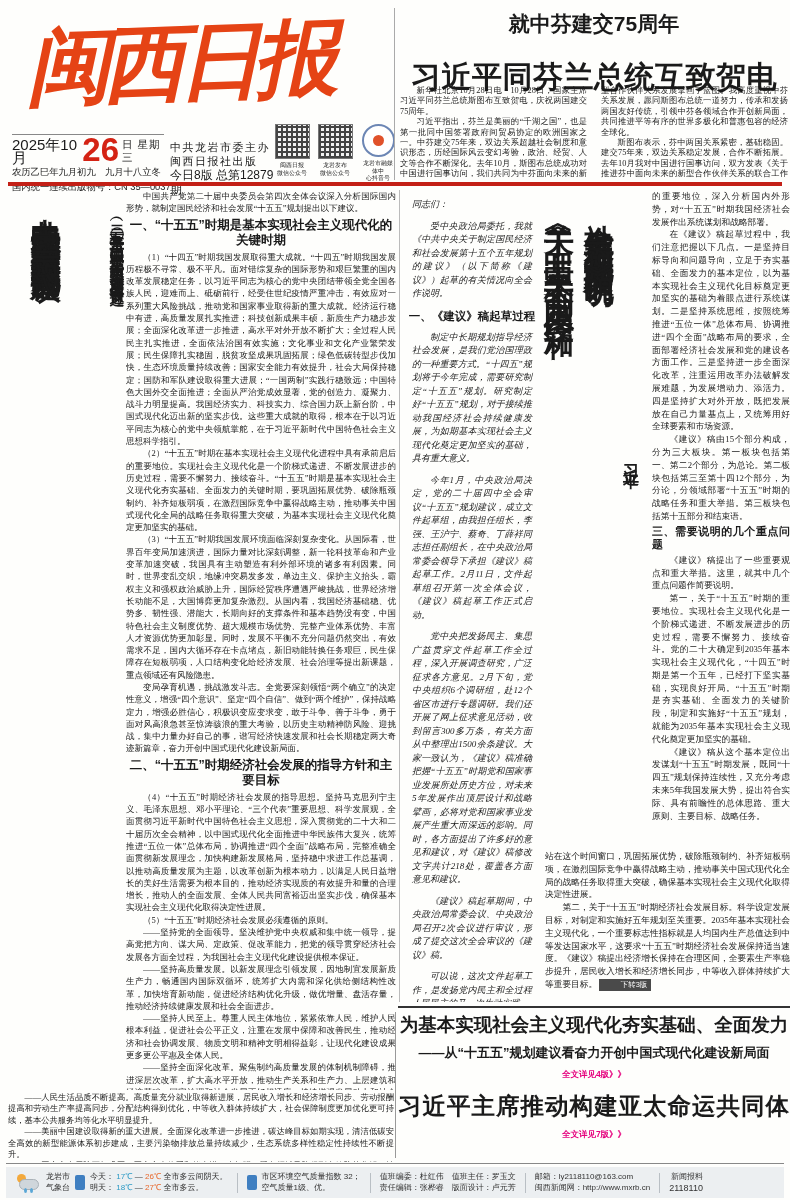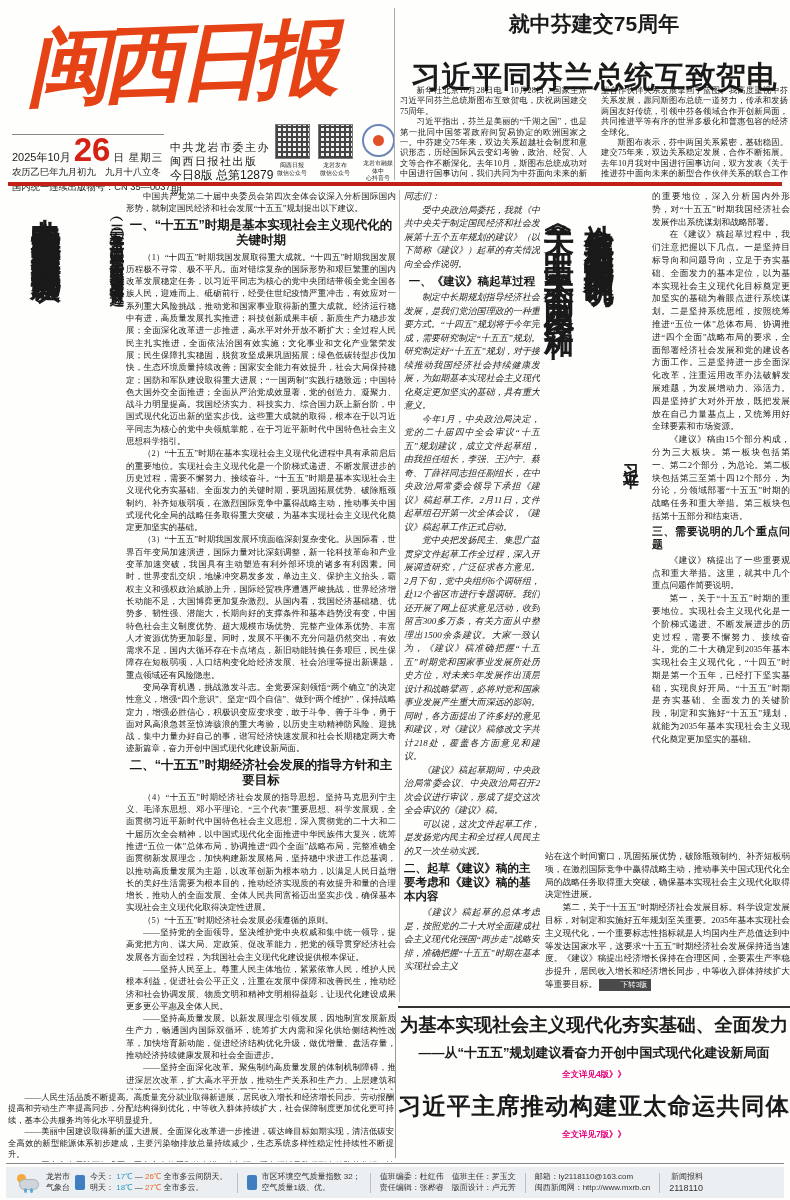--- a/index.html
+++ b/index.html
@@ -5,21 +5,21 @@
   html,body{margin:0;padding:0;background:#fff;}
   .page{position:relative;width:790px;height:1200px;background:#fefefc;overflow:hidden;
         font-family:"Liberation Serif",serif;color:#1a1a1a;}
   
   .masthead{position:absolute;left:26px;top:2px;width:330px;height:130px;
     font-family:"DejaVu Serif",serif;font-weight:bold;font-style:italic;
     font-size:84px;line-height:120px;color:#e54315;letter-spacing:-8px;
     transform:rotate(-2deg);white-space:nowrap;}
   .dateblock{position:absolute;left:12px;top:134px;width:152px;font-family:"Liberation Sans",sans-serif;}
   .date-row1{display:flex;align-items:flex-end;border-top:1px solid #888;padding-top:1px;}
-  .date-y{font-size:11px;line-height:13px;}
+  .date-y{font-size:15px;line-height:13px;}
   .date-d{font-size:33px;line-height:28px;font-weight:bold;color:#d42314;margin:0 3px;}
   .date-w{font-size:10.5px;line-height:13px;letter-spacing:1px;}
   .date-row2,.date-row3{font-size:9.3px;line-height:13px;margin-top:2px;white-space:nowrap;}
   .orgblock{position:absolute;left:170px;top:140px;width:110px;font-size:11px;line-height:14px;
     letter-spacing:1.5px;font-family:"Liberation Sans",sans-serif;}
   .orgblock .o3{letter-spacing:0;font-size:12px;}
   .qrblock{position:absolute;left:274px;top:124px;display:flex;gap:7px;}
   .qritem{width:36px;text-align:center;}
   .qr{width:33px;height:33px;margin:0 auto;border:1px solid #777;background:#f2f2f2;
       background-image:repeating-linear-gradient(0deg,#444 0 2px,transparent 2px 5px),
@@ -48,21 +48,21 @@
   
   .midcol{position:absolute;left:126px;top:190px;width:270px;height:900px;overflow:hidden;
     font-size:8.5px;line-height:12.3px;text-align:justify;}
   .midcol p{margin:0;text-indent:2em;}
   .h-sec{font-family:"Liberation Sans",sans-serif;font-weight:bold;font-size:12.5px;
     text-indent:0 !important;text-align:center;margin:3px 0 !important;line-height:15px;}
   .vsep1{position:absolute;left:399px;top:190px;height:812px;border-left:1px solid #bbb;}
   
   .kaicol{position:absolute;left:404px;top:190px;width:136px;height:812px;overflow:hidden;
     font-size:9px;line-height:13.5px;text-align:justify;font-style:italic;}
-  .kaicol p{margin:0;text-indent:2em;}
+  .kaicol p{margin:8px;text-indent:2em;}
   .kh{font-family:"Liberation Sans",sans-serif;font-weight:bold;font-style:normal;font-size:11.5px;
     text-indent:0 !important;text-align:center;margin:3px 0 !important;line-height:14px;}
   .kh.left{text-align:left;}
   
   .headcol{position:absolute;writing-mode:vertical-rl;font-family:"Liberation Sans",sans-serif;
     font-weight:bold;font-size:30px;overflow:hidden;}
   .headcol.a{left:538px;top:200px;height:625px;letter-spacing:7px;}
   .headcol.b{left:578px;top:200px;height:650px;letter-spacing:3px;}
   .byline{position:absolute;left:620px;top:452px;writing-mode:vertical-rl;
     font-size:16px;font-weight:600;letter-spacing:5px;}
@@ -172,22 +172,22 @@
     <p>中国共产党第二十届中央委员会第四次全体会议深入分析国际国内形势，就制定国民经济和社会发展“十五五”规划提出以下建议。</p>
     <p class="h-sec">一、“十五五”时期是基本实现社会主义现代化的关键时期</p>
     <p>（1）“十四五”时期我国发展取得重大成就。“十四五”时期我国发展历程极不寻常、极不平凡。面对错综复杂的国际形势和艰巨繁重的国内改革发展稳定任务，以习近平同志为核心的党中央团结带领全党全国各族人民，迎难而上、砥砺前行，经受住世纪疫情严重冲击，有效应对一系列重大风险挑战，推动党和国家事业取得新的重大成就。经济运行稳中有进，高质量发展扎实推进；科技创新成果丰硕，新质生产力稳步发展；全面深化改革进一步推进，高水平对外开放不断扩大；全过程人民民主扎实推进，全面依法治国有效实施；文化事业和文化产业繁荣发展；民生保障扎实稳固，脱贫攻坚成果巩固拓展；绿色低碳转型步伐加快，生态环境质量持续改善；国家安全能力有效提升，社会大局保持稳定；国防和军队建设取得重大进展；“一国两制”实践行稳致远；中国特色大国外交全面推进；全面从严治党成效显著，党的创造力、凝聚力、战斗力明显提高。我国经济实力、科技实力、综合国力跃上新台阶，中国式现代化迈出新的坚实步伐。这些重大成就的取得，根本在于以习近平同志为核心的党中央领航掌舵，在于习近平新时代中国特色社会主义思想科学指引。</p>
     <p>（2）“十五五”时期在基本实现社会主义现代化进程中具有承前启后的重要地位。实现社会主义现代化是一个阶梯式递进、不断发展进步的历史过程，需要不懈努力、接续奋斗。“十五五”时期是基本实现社会主义现代化夯实基础、全面发力的关键时期，要巩固拓展优势、破除瓶颈制约、补齐短板弱项，在激烈国际竞争中赢得战略主动，推动事关中国式现代化全局的战略任务取得重大突破，为基本实现社会主义现代化奠定更加坚实的基础。</p>
     <p>（3）“十五五”时期我国发展环境面临深刻复杂变化。从国际看，世界百年变局加速演进，国际力量对比深刻调整，新一轮科技革命和产业变革加速突破，我国具有主动塑造有利外部环境的诸多有利因素。同时，世界变乱交织，地缘冲突易发多发，单边主义、保护主义抬头，霸权主义和强权政治威胁上升，国际经贸秩序遭遇严峻挑战，世界经济增长动能不足，大国博弈更加复杂激烈。从国内看，我国经济基础稳、优势多、韧性强、潜能大，长期向好的支撑条件和基本趋势没有变，中国特色社会主义制度优势、超大规模市场优势、完整产业体系优势、丰富人才资源优势更加彰显。同时，发展不平衡不充分问题仍然突出，有效需求不足，国内大循环存在卡点堵点，新旧动能转换任务艰巨，民生保障存在短板弱项，人口结构变化给经济发展、社会治理等提出新课题，重点领域还有风险隐患。</p>
     <p>变局孕育机遇，挑战激发斗志。全党要深刻领悟“两个确立”的决定性意义，增强“四个意识”、坚定“四个自信”、做到“两个维护”，保持战略定力，增强必胜信心，积极识变应变求变，敢于斗争、善于斗争，勇于面对风高浪急甚至惊涛骇浪的重大考验，以历史主动精神防风险、迎挑战，集中力量办好自己的事，谱写经济快速发展和社会长期稳定两大奇迹新篇章，奋力开创中国式现代化建设新局面。</p>
     <p class="h-sec">二、“十五五”时期经济社会发展的指导方针和主要目标</p>
     <p>（4）“十五五”时期经济社会发展的指导思想。坚持马克思列宁主义、毛泽东思想、邓小平理论、“三个代表”重要思想、科学发展观，全面贯彻习近平新时代中国特色社会主义思想，深入贯彻党的二十大和二十届历次全会精神，以中国式现代化全面推进中华民族伟大复兴，统筹推进“五位一体”总体布局，协调推进“四个全面”战略布局，完整准确全面贯彻新发展理念，加快构建新发展格局，坚持稳中求进工作总基调，以推动高质量发展为主题，以改革创新为根本动力，以满足人民日益增长的美好生活需要为根本目的，推动经济实现质的有效提升和量的合理增长，推动人的全面发展、全体人民共同富裕迈出坚实步伐，确保基本实现社会主义现代化取得决定性进展。</p>
     <p>（5）“十五五”时期经济社会发展必须遵循的原则。</p>
     <p>——坚持党的全面领导。坚决维护党中央权威和集中统一领导，提高党把方向、谋大局、定政策、促改革能力，把党的领导贯穿经济社会发展各方面全过程，为我国社会主义现代化建设提供根本保证。</p>
+    <p>——坚持高质量发展。以新发展理念引领发展，因地制宜发展新质生产力，畅通国内国际双循环，统筹扩大内需和深化供给侧结构性改革，加快培育新动能，促进经济结构优化升级，做优增量、盘活存量，推动经济持续健康发展和社会全面进步。</p>
     <p>——坚持人民至上。尊重人民主体地位，紧紧依靠人民，维护人民根本利益，促进社会公平正义，注重在发展中保障和改善民生，推动经济和社会协调发展、物质文明和精神文明相得益彰，让现代化建设成果更多更公平惠及全体人民。</p>
-    <p>——坚持高质量发展。以新发展理念引领发展，因地制宜发展新质生产力，畅通国内国际双循环，统筹扩大内需和深化供给侧结构性改革，加快培育新动能，促进经济结构优化升级，做优增量、盘活存量，推动经济持续健康发展和社会全面进步。</p>
     <p>——坚持全面深化改革。聚焦制约高质量发展的体制机制障碍，推进深层次改革，扩大高水平开放，推动生产关系和生产力、上层建筑和经济基础、国家治理和社会发展更好相适应，持续增强发展动力和社会活力。</p>
 
   </div>
 
   <div class="vsep1"></div>
 
   <div class="kaicol">
     <p class="noindent">同志们：</p>
     <p>受中央政治局委托，我就《中共中央关于制定国民经济和社会发展第十五个五年规划的建议》（以下简称《建议》）起草的有关情况向全会作说明。</p>
     <p class="kh">一、《建议》稿起草过程</p>
@@ -204,20 +204,21 @@
   <div class="headcol b">社会发展第十五个五年规划的建议》的说明</div>
   <div class="byline">习近平</div>
 
   <div class="rightcol">
     <p class="noindent">的重要地位，深入分析国内外形势，对“十五五”时期我国经济社会发展作出系统谋划和战略部署。</p>
     <p>在《建议》稿起草过程中，我们注意把握以下几点。一是坚持目标导向和问题导向，立足于夯实基础、全面发力的基本定位，以为基本实现社会主义现代化目标奠定更加坚实的基础为着眼点进行系统谋划。二是坚持系统思维，按照统筹推进“五位一体”总体布局、协调推进“四个全面”战略布局的要求，全面部署经济社会发展和党的建设各方面工作。三是坚持进一步全面深化改革，注重运用改革办法破解发展难题，为发展增动力、添活力。四是坚持扩大对外开放，既把发展放在自己力量基点上，又统筹用好全球要素和市场资源。</p>
     <p>《建议》稿由15个部分构成，分为三大板块。第一板块包括第一、第二2个部分，为总论。第二板块包括第三至第十四12个部分，为分论，分领域部署“十五五”时期的战略任务和重大举措。第三板块包括第十五部分和结束语。</p>
     <p class="rh">三、需要说明的几个重点问题</p>
     <p>《建议》稿提出了一些重要观点和重大举措。这里，就其中几个重点问题作简要说明。</p>
     <p>第一，关于“十五五”时期的重要地位。实现社会主义现代化是一个阶梯式递进、不断发展进步的历史过程，需要不懈努力、接续奋斗。党的二十大确定到2035年基本实现社会主义现代化，“十四五”时期是第一个五年，已经打下坚实基础，实现良好开局。“十五五”时期是夯实基础、全面发力的关键阶段，制定和实施好“十五五”规划，就能为2035年基本实现社会主义现代化奠定更加坚实的基础。</p>
+    <p>《建议》稿从这个基本定位出发谋划“十五五”时期发展，既同“十四五”规划保持连续性，又充分考虑未来5年我国发展大势，提出符合实际、具有前瞻性的总体思路、重大原则、主要目标、战略任务。</p>
   </div>
 
   <div class="wideblock">
     <p class="noindent">站在这个时间窗口，巩固拓展优势，破除瓶颈制约、补齐短板弱项，在激烈国际竞争中赢得战略主动，推动事关中国式现代化全局的战略任务取得重大突破，确保基本实现社会主义现代化取得决定性进展。</p>
     <p>
       <span>第二，关于“十五五”时期经济社会发展目标。科学设定发展目标，对制定和实施好五年规划至关重要。2035年基本实现社会主义现代化，一个重要标志性指标就是人均国内生产总值达到中等发达国家水平，这要求“十五五”时期经济社会发展保持适当速度。《建议》稿提出经济增长保持在合理区间，全要素生产率稳步提升，居民收入增长和经济增长同步，中等收入群体持续扩大等重要目标。</span>
       <span class="jump">下转3版</span>
     </p>
   </div>
 

